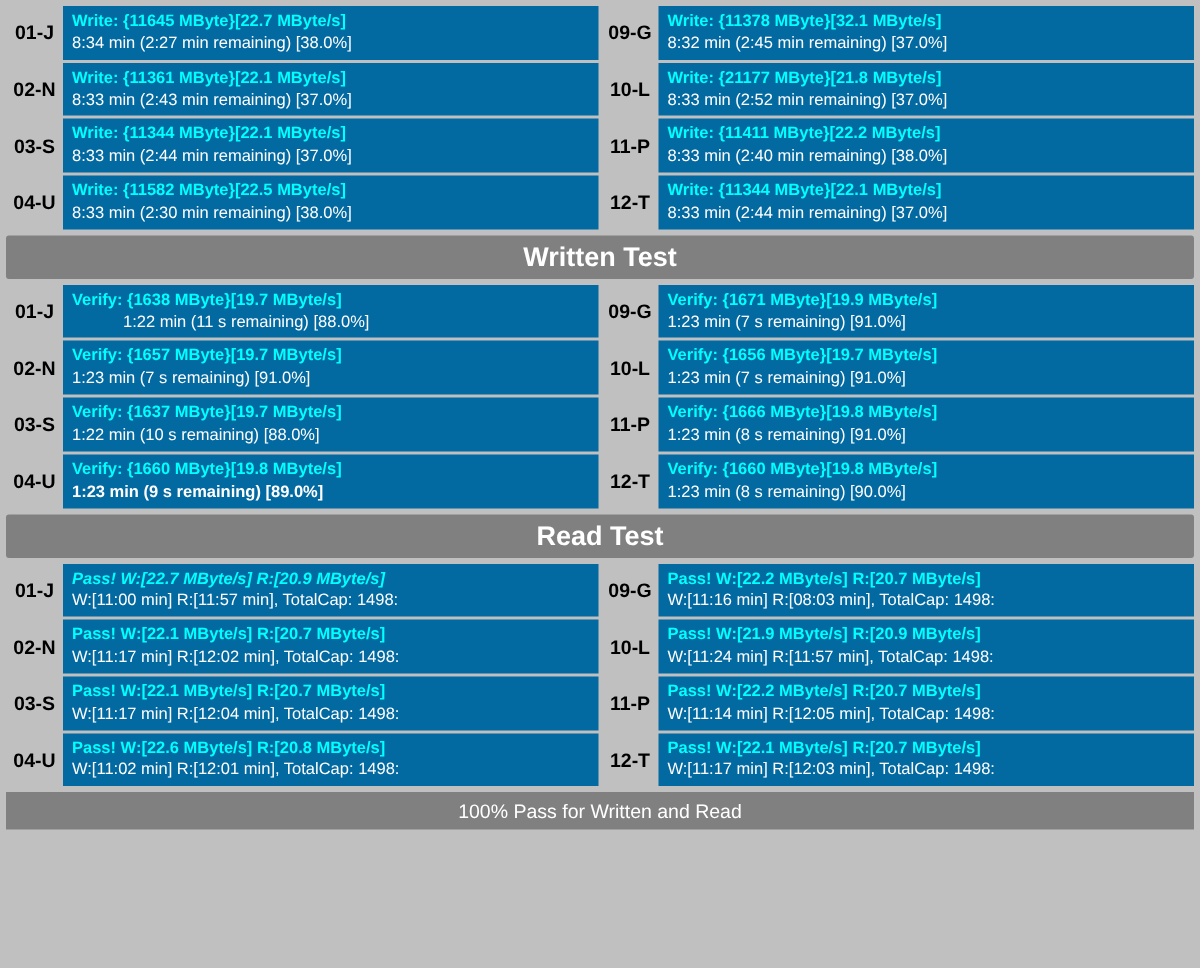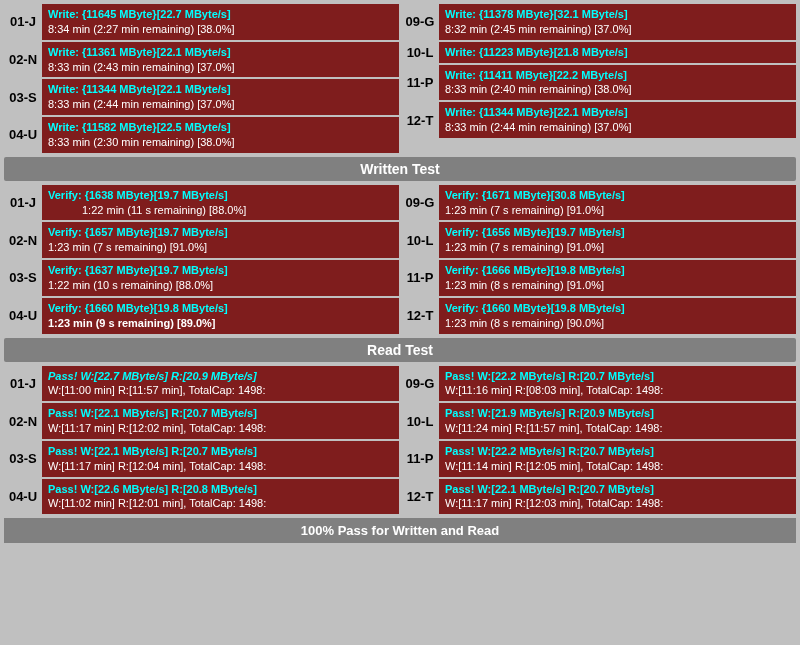--- a/index.html
+++ b/index.html
@@ -12,21 +12,21 @@
     }
     .main-container {
       width: 800px;
       background: #c0c0c0;
       padding: 4px;
     }
     .section-header {
       text-align: center;
       background: #808080;
       color: #ffffff;
-      font-size: 14px;
+      font-size: 18px;
       font-weight: bold;
       padding: 4px 0;
       margin: 4px 0;
       border-radius: 2px;
     }
     .full-row {
       display: flex;
       gap: 2px;
       margin-bottom: 2px;
     }
@@ -41,34 +41,34 @@
       color: #000;
       font-weight: bold;
       font-size: 13px;
       min-width: 38px;
       display: flex;
       align-items: center;
       justify-content: center;
     }
     .entry-data {
       flex: 1;
-      background: #7f1d1d;
+      background: #0369a1;
       color: #fff;
       padding: 3px 6px;
       font-size: 11px;
       line-height: 1.35;
     }
     .entry-data .l1 { color: #00ffff; font-weight: bold; }
     .entry-data .l2 { color: #ffffff; }
     .status-bar {
       background: #808080;
       color: #ffffff;
       text-align: center;
       font-size: 13px;
-      font-weight: bold;
+      font-weight: normal;
       padding: 5px 5px;
       margin-top: 4px;
     }
   </style>
 </head>
 <body>
 
 <div class="main-container">
 
   <div class="full-row">
@@ -107,21 +107,22 @@
     <div class="entry">
           <div class="entry-id">09-G</div>
           <div class="entry-data">
             <div class="l1" style="color: rgb(0, 255, 255);">Write: {11378 MByte}[32.1 MByte/s]</div>
             <div class="l2" style="color: rgb(255, 255, 255);">8:32 min (2:45 min remaining)  [37.0%]</div>
           </div>
         </div>
         <div class="entry">
           <div class="entry-id">10-L</div>
           <div class="entry-data">
-            <div class="l1" style="color: rgb(0, 255, 255);">Write: {11223 MByte}[21.8 MByte/s]</div>
+            <div class="l1" style="color: rgb(0, 255, 255);">Write: {21177 MByte}[21.8 MByte/s]</div>
+            <div class="l2" style="color: rgb(255, 255, 255);">8:33 min (2:52 min remaining)  [37.0%]</div>
           </div>
         </div>
         <div class="entry">
           <div class="entry-id">11-P</div>
           <div class="entry-data">
             <div class="l1" style="color: rgb(0, 255, 255);">Write: {11411 MByte}[22.2 MByte/s]</div>
             <div class="l2" style="color: rgb(255, 255, 255);">8:33 min (2:40 min remaining)  [38.0%]</div>
           </div>
         </div>
         <div class="entry">
@@ -164,21 +165,21 @@
           <div class="entry-data">
             <div class="l1" style="color: rgb(0, 255, 255);">Verify: {1660 MByte}[19.8 MByte/s]</div>
             <div class="l2" style="color: rgb(255, 255, 255); font-weight: bold;">1:23 min (9 s remaining)  [89.0%]</div>
           </div>
         </div>
       </div>
     <div class="col-right">
     <div class="entry">
           <div class="entry-id">09-G</div>
           <div class="entry-data">
-            <div class="l1" style="color: rgb(0, 255, 255);">Verify: {1671 MByte}[30.8 MByte/s]</div>
+            <div class="l1" style="color: rgb(0, 255, 255);">Verify: {1671 MByte}[19.9 MByte/s]</div>
             <div class="l2" style="color: rgb(255, 255, 255);">1:23 min (7 s remaining)  [91.0%]</div>
           </div>
         </div>
         <div class="entry">
           <div class="entry-id">10-L</div>
           <div class="entry-data">
             <div class="l1" style="color: rgb(0, 255, 255);">Verify: {1656 MByte}[19.7 MByte/s]</div>
             <div class="l2" style="color: rgb(255, 255, 255);">1:23 min (7 s remaining)  [91.0%]</div>
           </div>
         </div>

